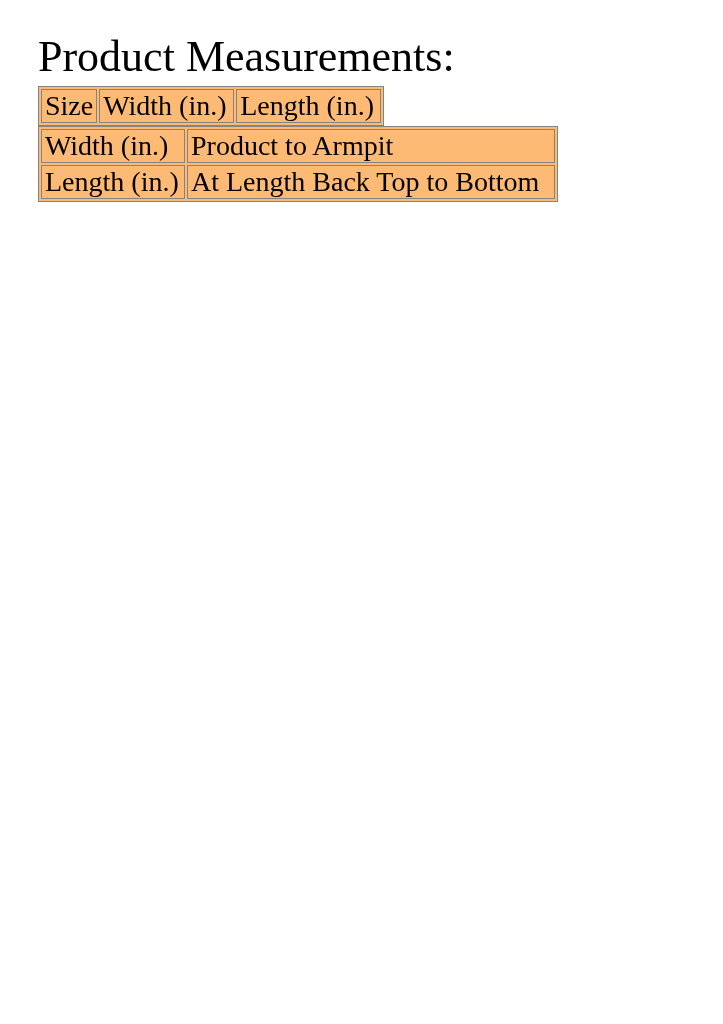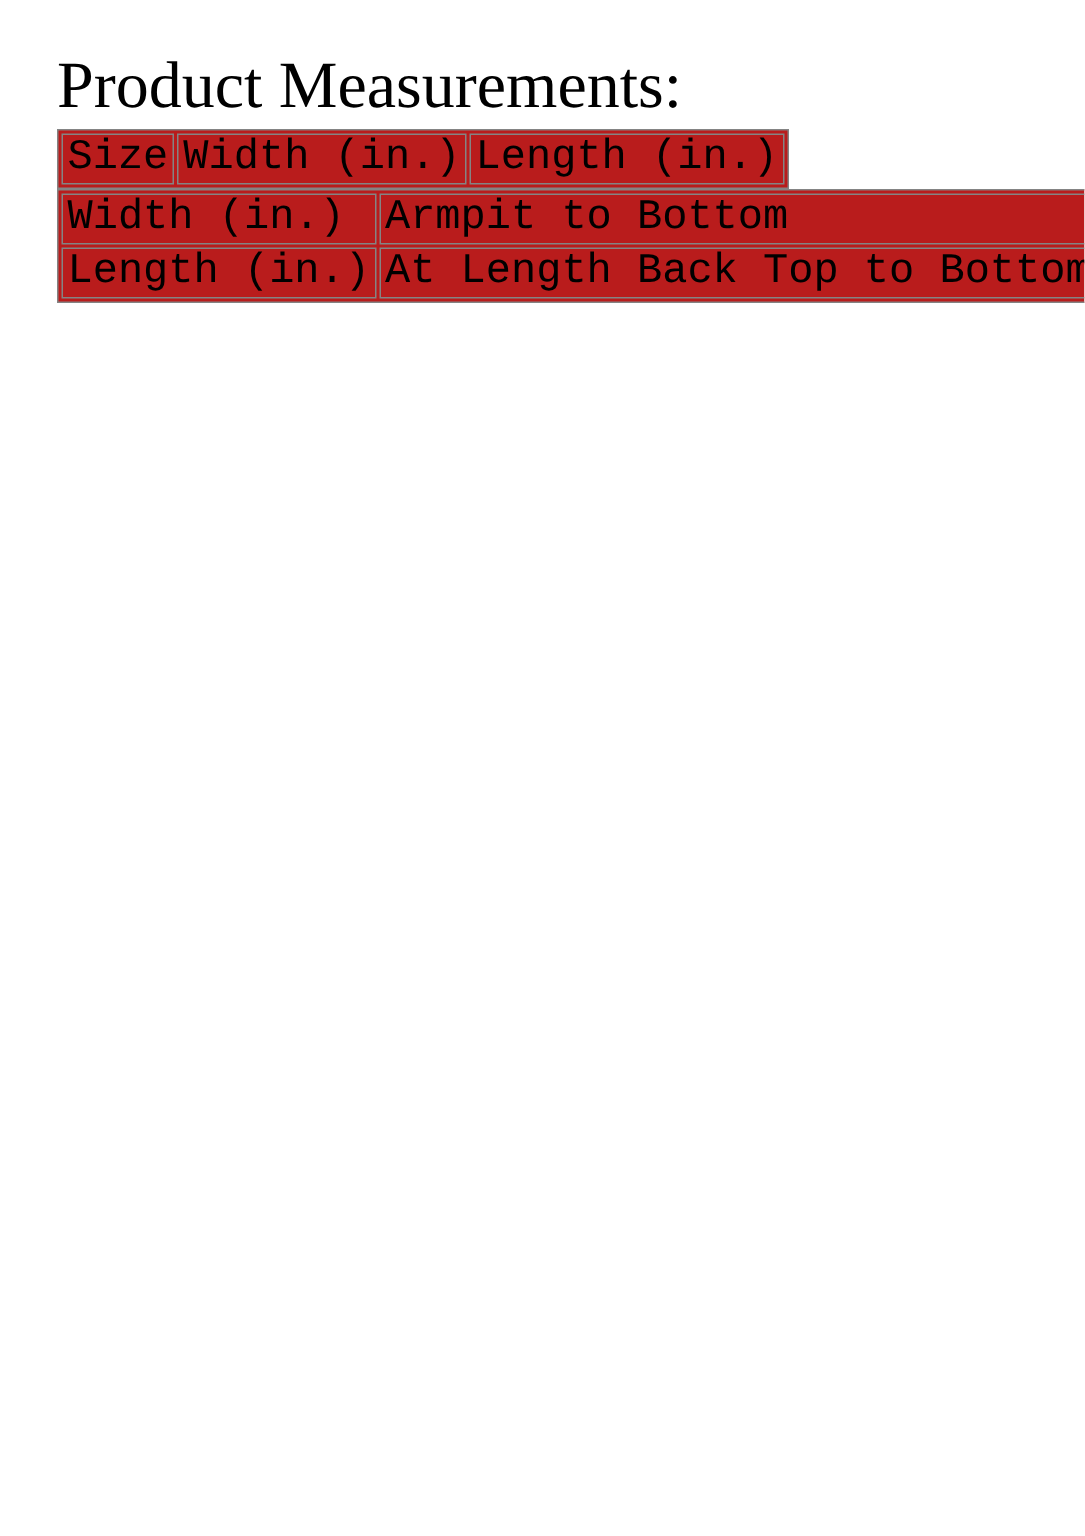--- a/index.html
+++ b/index.html
@@ -35,22 +35,21 @@
     margin-bottom: 5px;
   }
   .heading-description {
     margin-top: 106px;
     margin-bottom: 6px;
   }
   table.meas {
     border-collapse: separate;
     border-spacing: 2px;
     border: 1px solid #848484;
-    background: #b91c1c;
-    font-family: Liberation Mono, monospace;
+    background: #fdba74;
   }
   table.meas td {
     border: 1px solid #848484;
     padding: 0 3px;
     font-size: 28px;
     line-height: 1.15;
     height: 31px;
     vertical-align: middle;
     white-space: nowrap;
     color: #000000;
@@ -79,21 +78,21 @@
           <td class="c-length">Length (in.)</td>
         </tr>
       </tbody>
     </table>
 
 
     <table class="meas t-desc">
       <tbody>
         <tr>
           <td class="c-label">Width (in.)</td>
-          <td class="c-text">Armpit to Bottom</td>
+          <td class="c-text">Product to Armpit</td>
         </tr>
         <tr>
           <td class="c-label">Length (in.)</td>
           <td class="c-text">At Length Back Top to Bottom</td>
         </tr>
       </tbody>
     </table>
 
   </div>
 </div>

